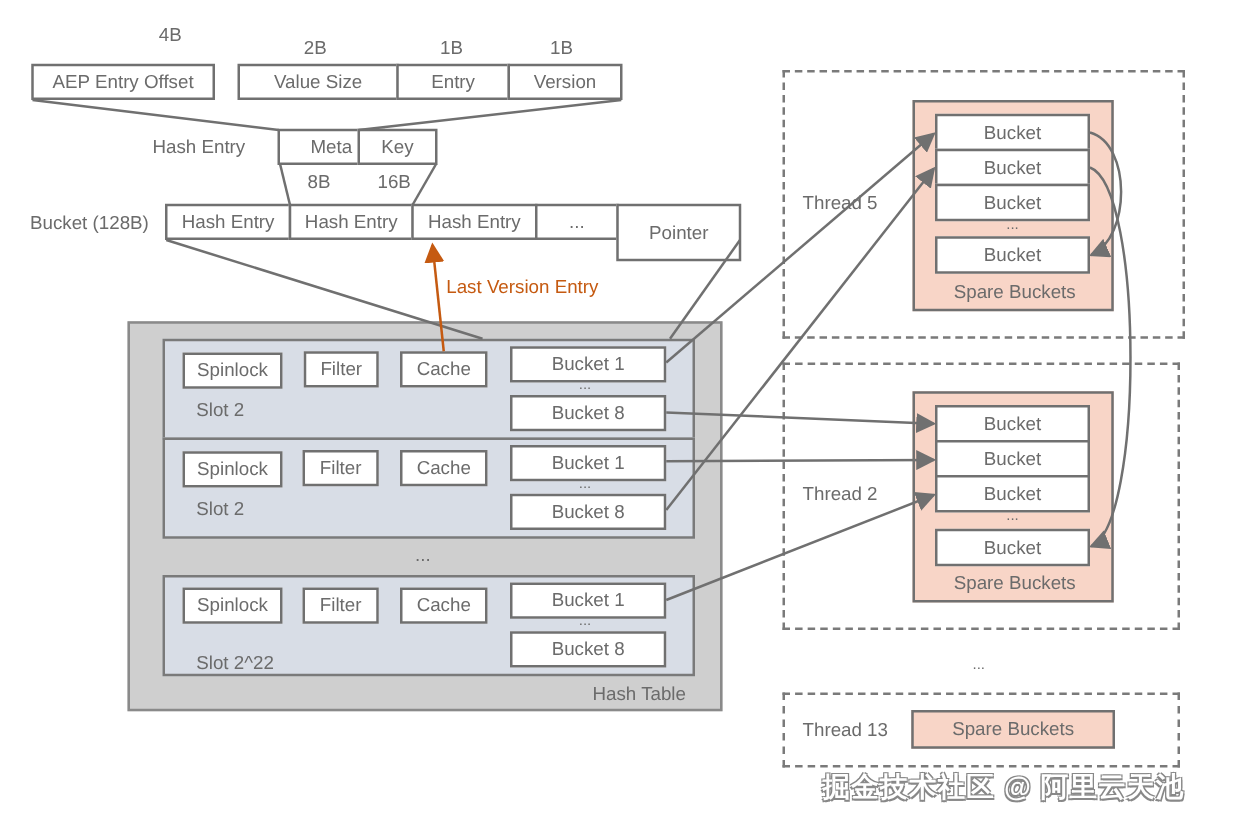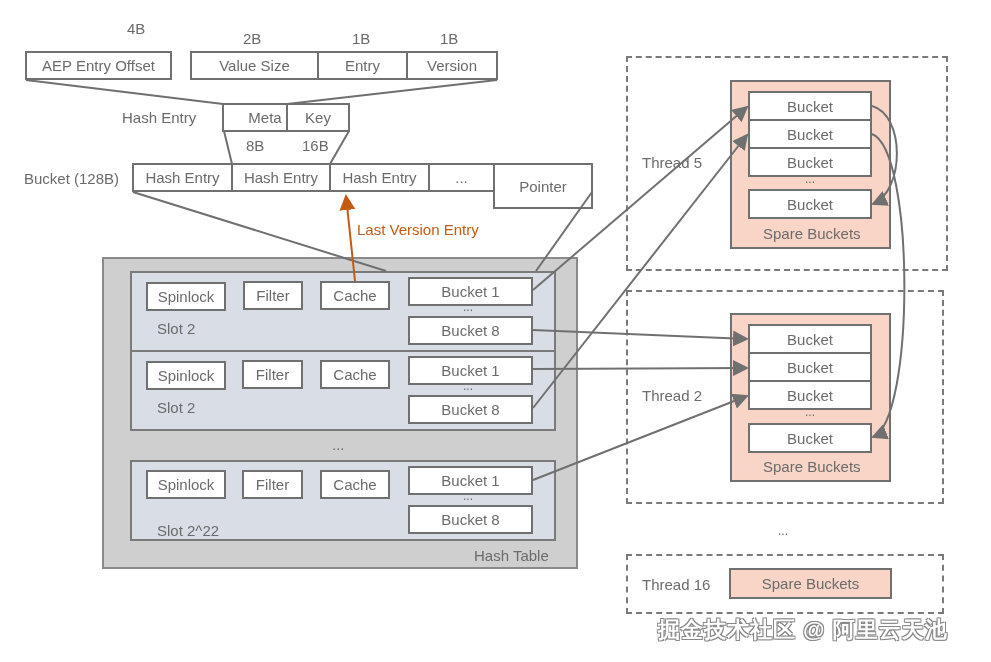--- a/index.html
+++ b/index.html
@@ -93,21 +93,21 @@
 <div class="box" style="left:748px;top:324px;width:124px;height:30px;">Bucket</div>
 <div class="box" style="left:748px;top:352px;width:124px;height:30px;">Bucket</div>
 <div class="box" style="left:748px;top:380px;width:124px;height:30px;">Bucket</div>
 <div class="lbl" style="left:805px;top:405px;font-size:12px;">...</div>
 <div class="box" style="left:748px;top:423px;width:124px;height:30px;">Bucket</div>
 <div class="lbl" style="left:763px;top:458px;">Spare Buckets</div>
 
 <div class="lbl" style="left:778px;top:524px;font-size:12px;">...</div>
 
 <div class="abs thread" style="left:626px;top:554px;width:318px;height:60px;"></div>
-<div class="lbl" style="left:642px;top:576px;">Thread 16</div>
+<div class="lbl" style="left:642px;top:576px;">Thread 13</div>
 <div class="box" style="left:729px;top:568px;width:163px;height:31px;background:#f8d5c7;">Spare Buckets</div>
 
 <svg class="overlay" width="991" height="662" viewBox="0 0 991 662">
   <defs>
     <marker id="ah" markerWidth="8" markerHeight="8" refX="7" refY="4" orient="auto">
       <path d="M0,0 L8,4 L0,8 z" fill="#707070"></path>
     </marker>
     <marker id="ah-orange" markerWidth="8" markerHeight="8" refX="7" refY="4" orient="auto">
       <path d="M0,0 L8,4 L0,8 z" fill="#c55a11"></path>
     </marker>

